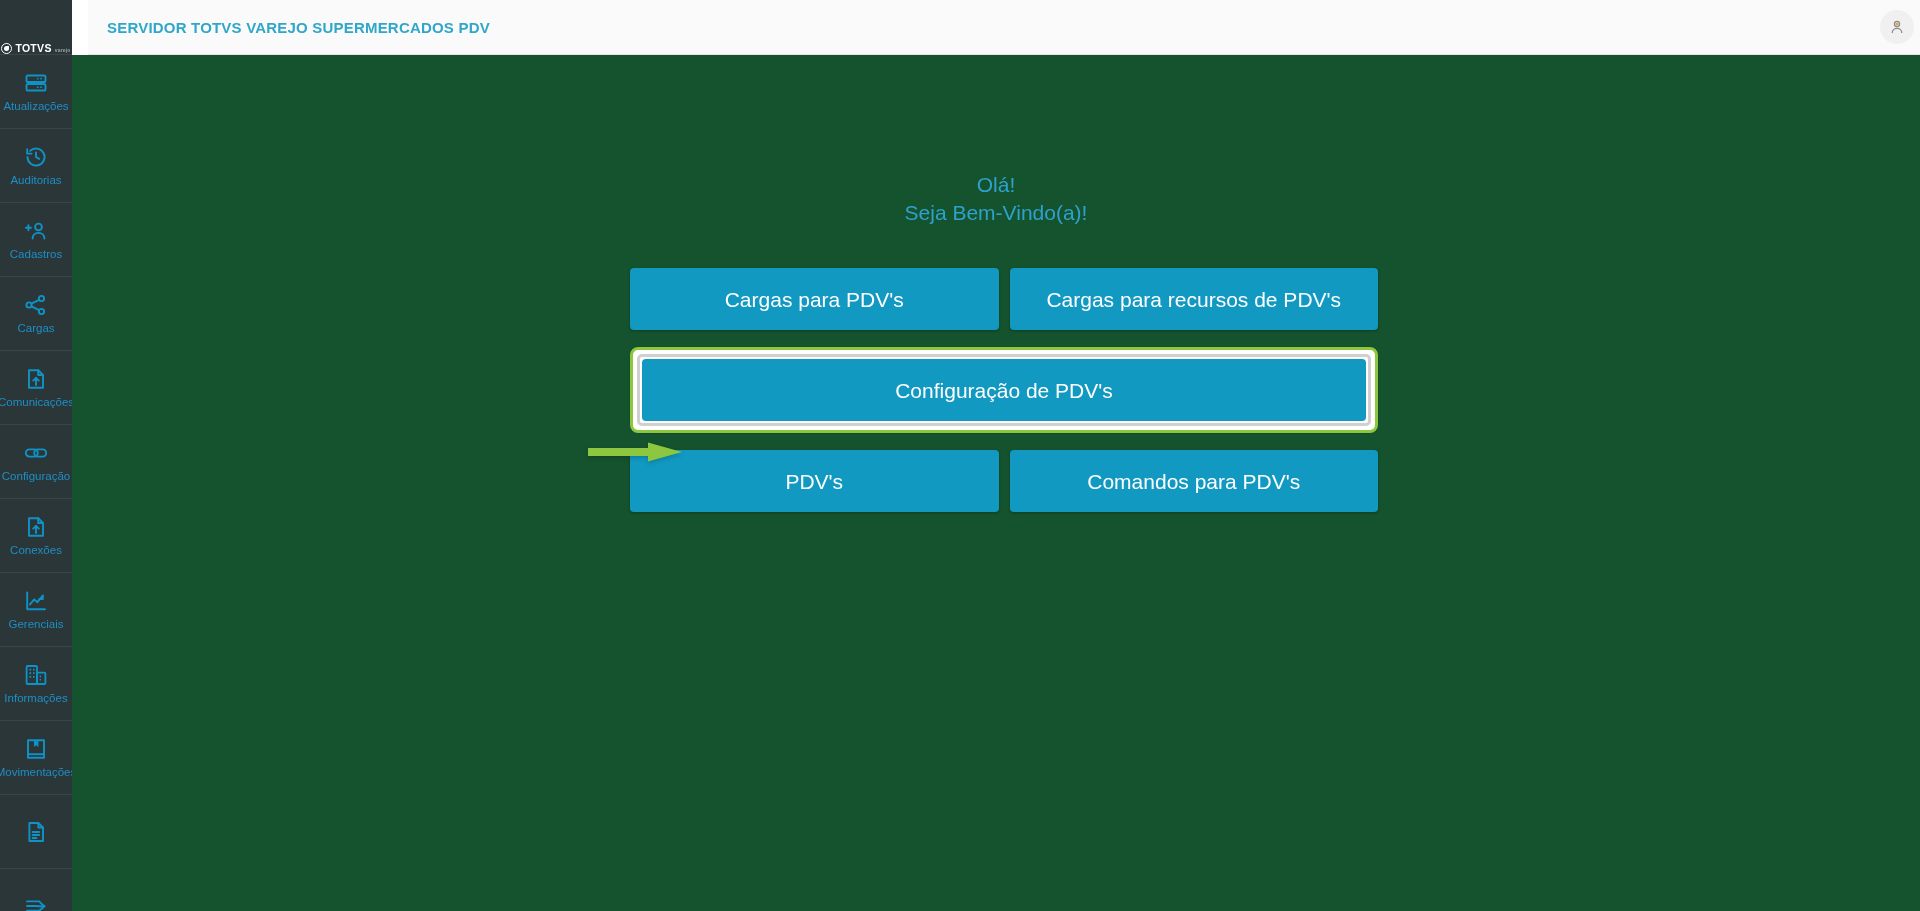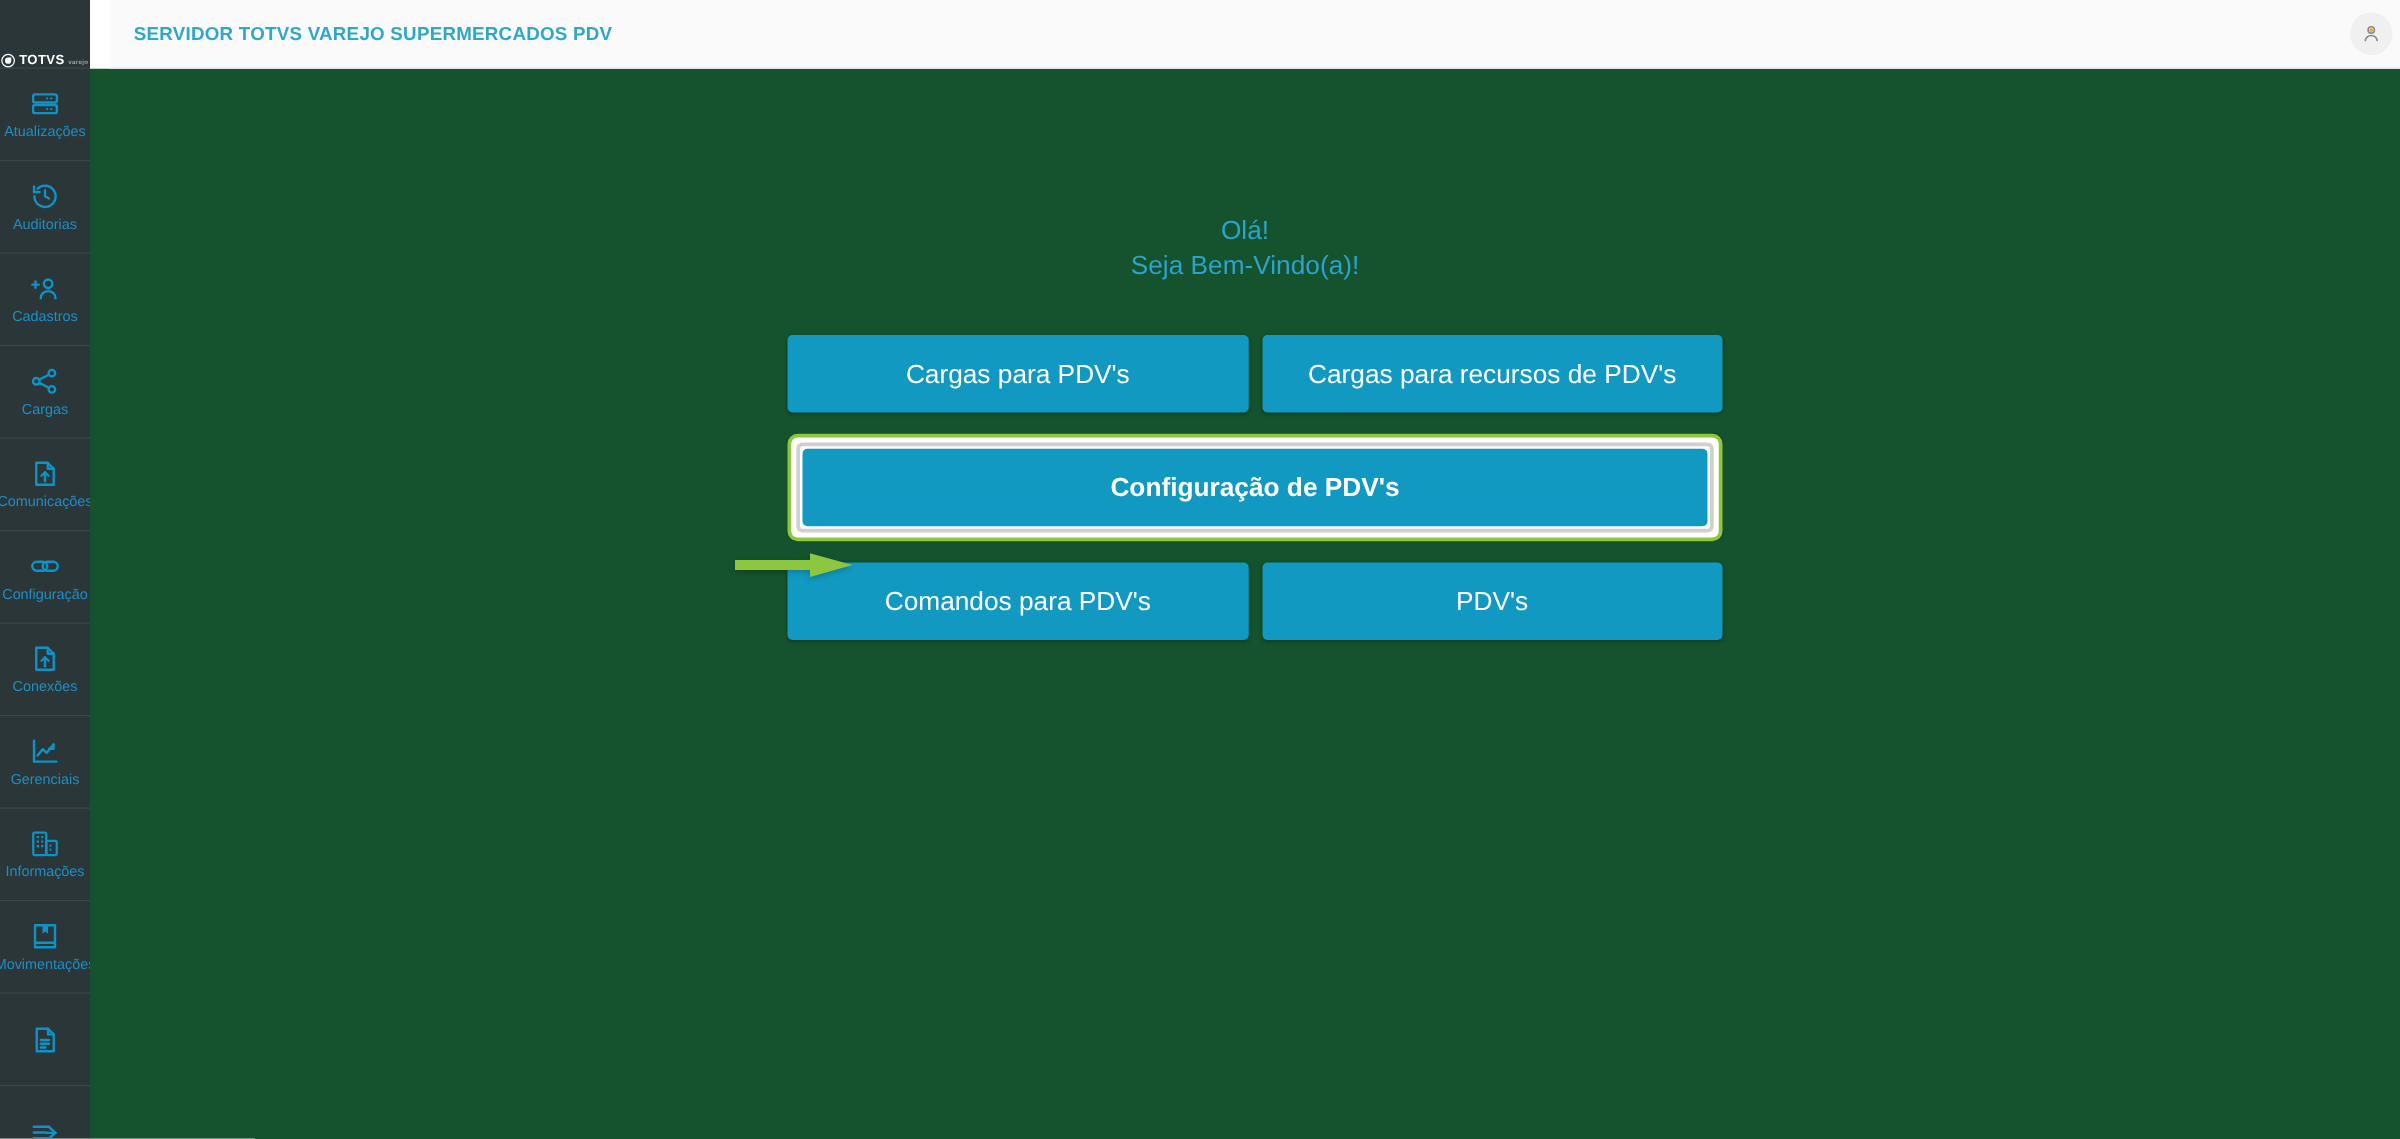--- a/index.html
+++ b/index.html
@@ -149,21 +149,21 @@
     background: #ffffff;
     box-shadow: 0 0 0 1px rgba(0,0,0,0.05);
   }
   .tile-wrap.highlight .inner-ring {
     flex: 1 1 0; min-width: 0;
     border: 3px solid #d0d0d0;
     border-radius: 5px;
     padding: 2px;
     display: flex;
   }
-  .tile-wrap.highlight .tile { box-shadow: none; font-weight: bold; }
+  .tile-wrap.highlight .tile { box-shadow: none; }
 
   
   .arrow {
     position: absolute;
     left: 516px; top: 386px;
     width: 94px; height: 22px;
     z-index: 9;
   }
   .arrow svg { display: block; filter: drop-shadow(0 2px 2px rgba(0,0,0,0.18)); }
 </style>
@@ -367,24 +367,24 @@
       <div class="grid-row">
         <div class="tile-wrap highlight">
           <div class="inner-ring">
             <button class="tile">Configuração de PDV's</button>
           </div>
         </div>
       </div>
 
       <div class="grid-row">
         <div class="tile-wrap">
+          <button class="tile">PDV's</button>
+        </div>
+        <div class="tile-wrap">
           <button class="tile">Comandos para PDV's</button>
-        </div>
-        <div class="tile-wrap">
-          <button class="tile">PDV's</button>
         </div>
       </div>
 
     </div>
 
     <div class="arrow">
       <svg width="94" height="22" viewBox="0 0 94 22">
         <rect x="0" y="7" width="66" height="8" fill="#8DC63F"></rect>
         <polygon points="60,1.5 94,11 60,20.5" fill="#8DC63F"></polygon>
       </svg>

